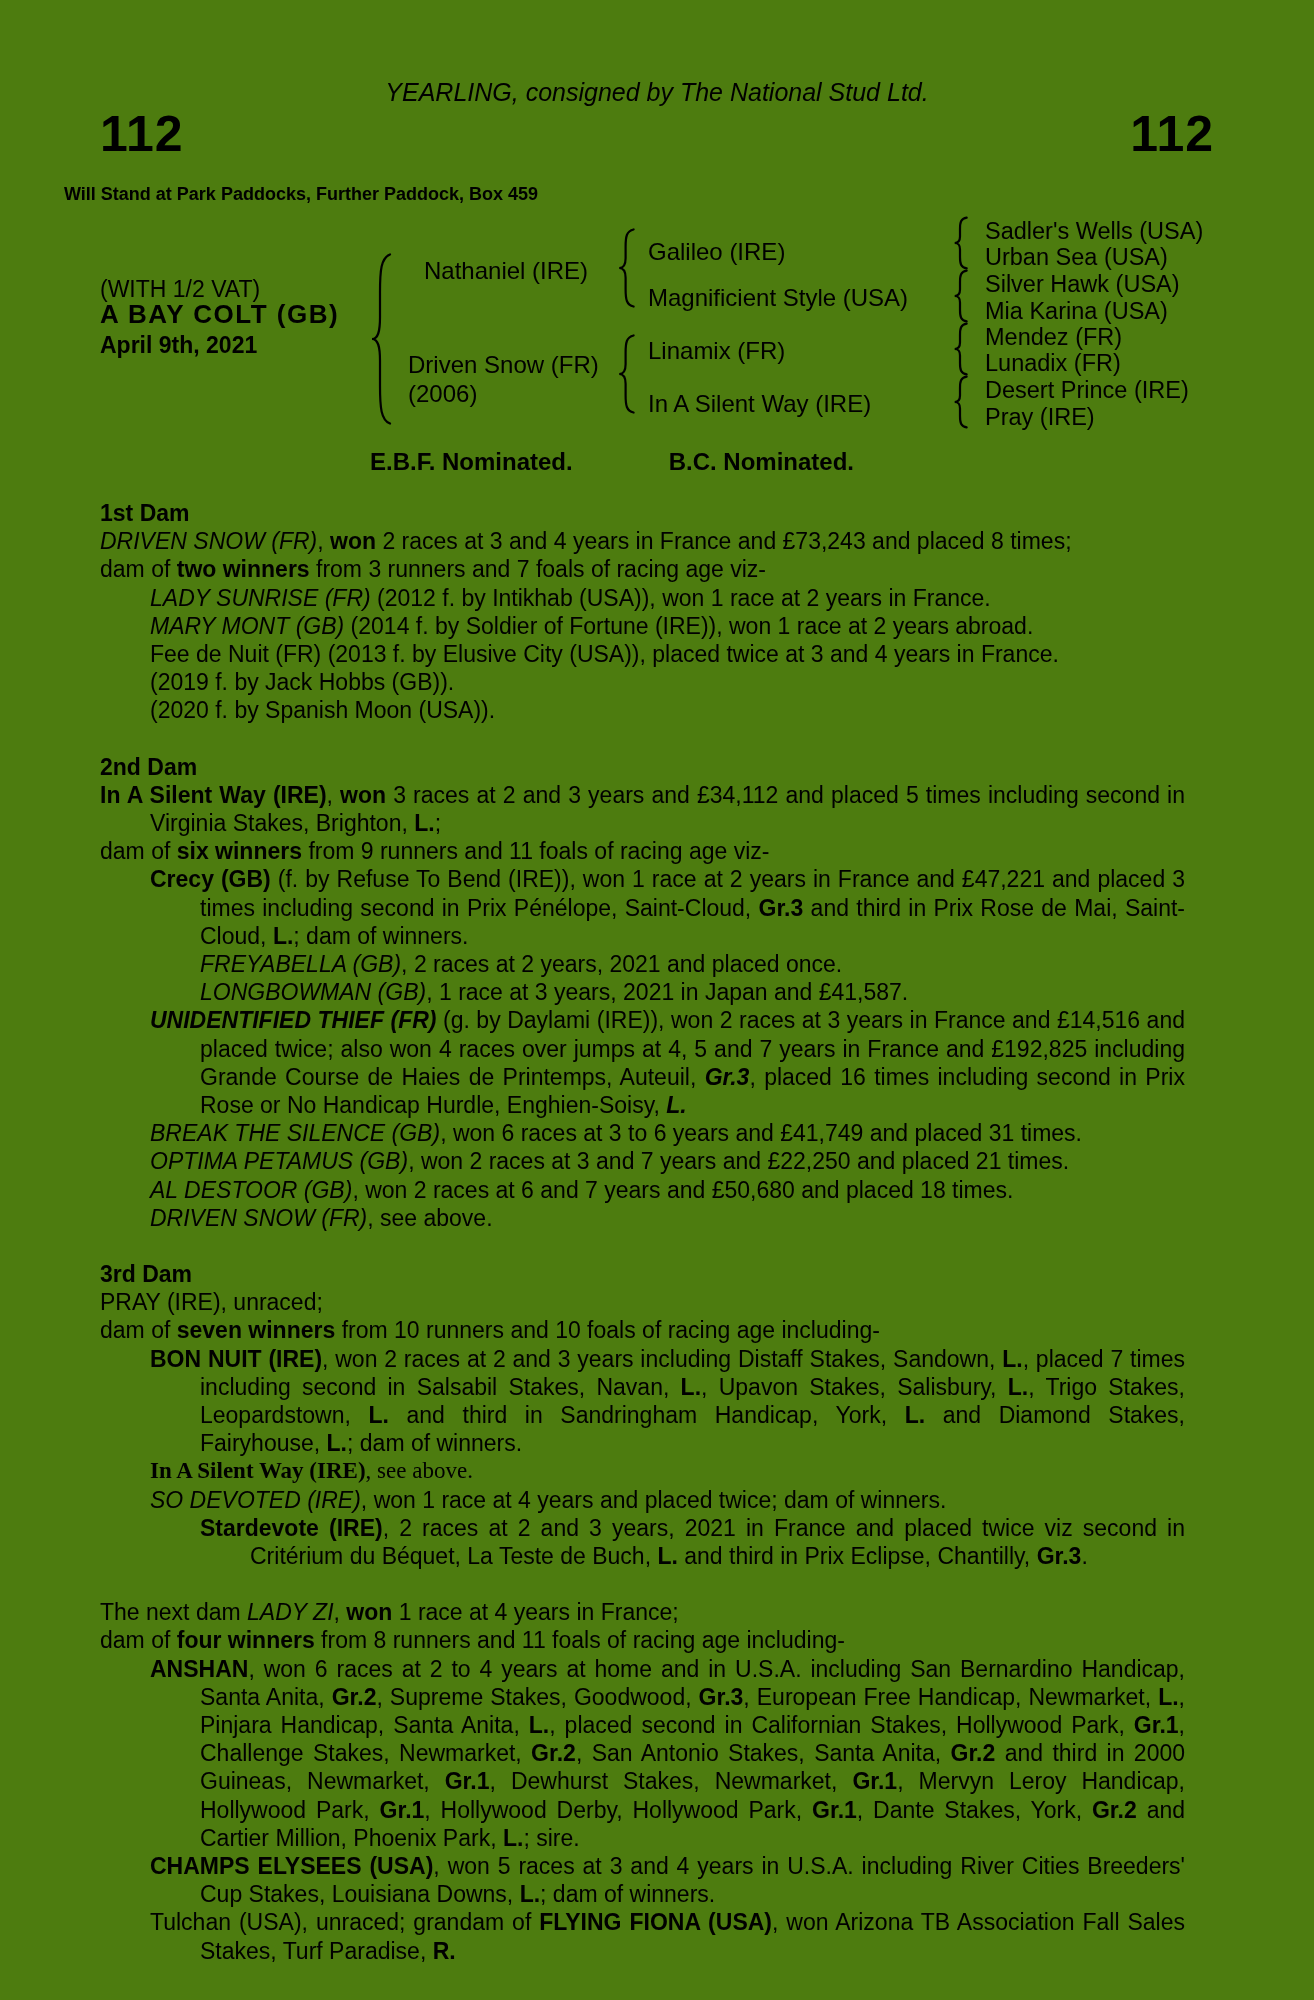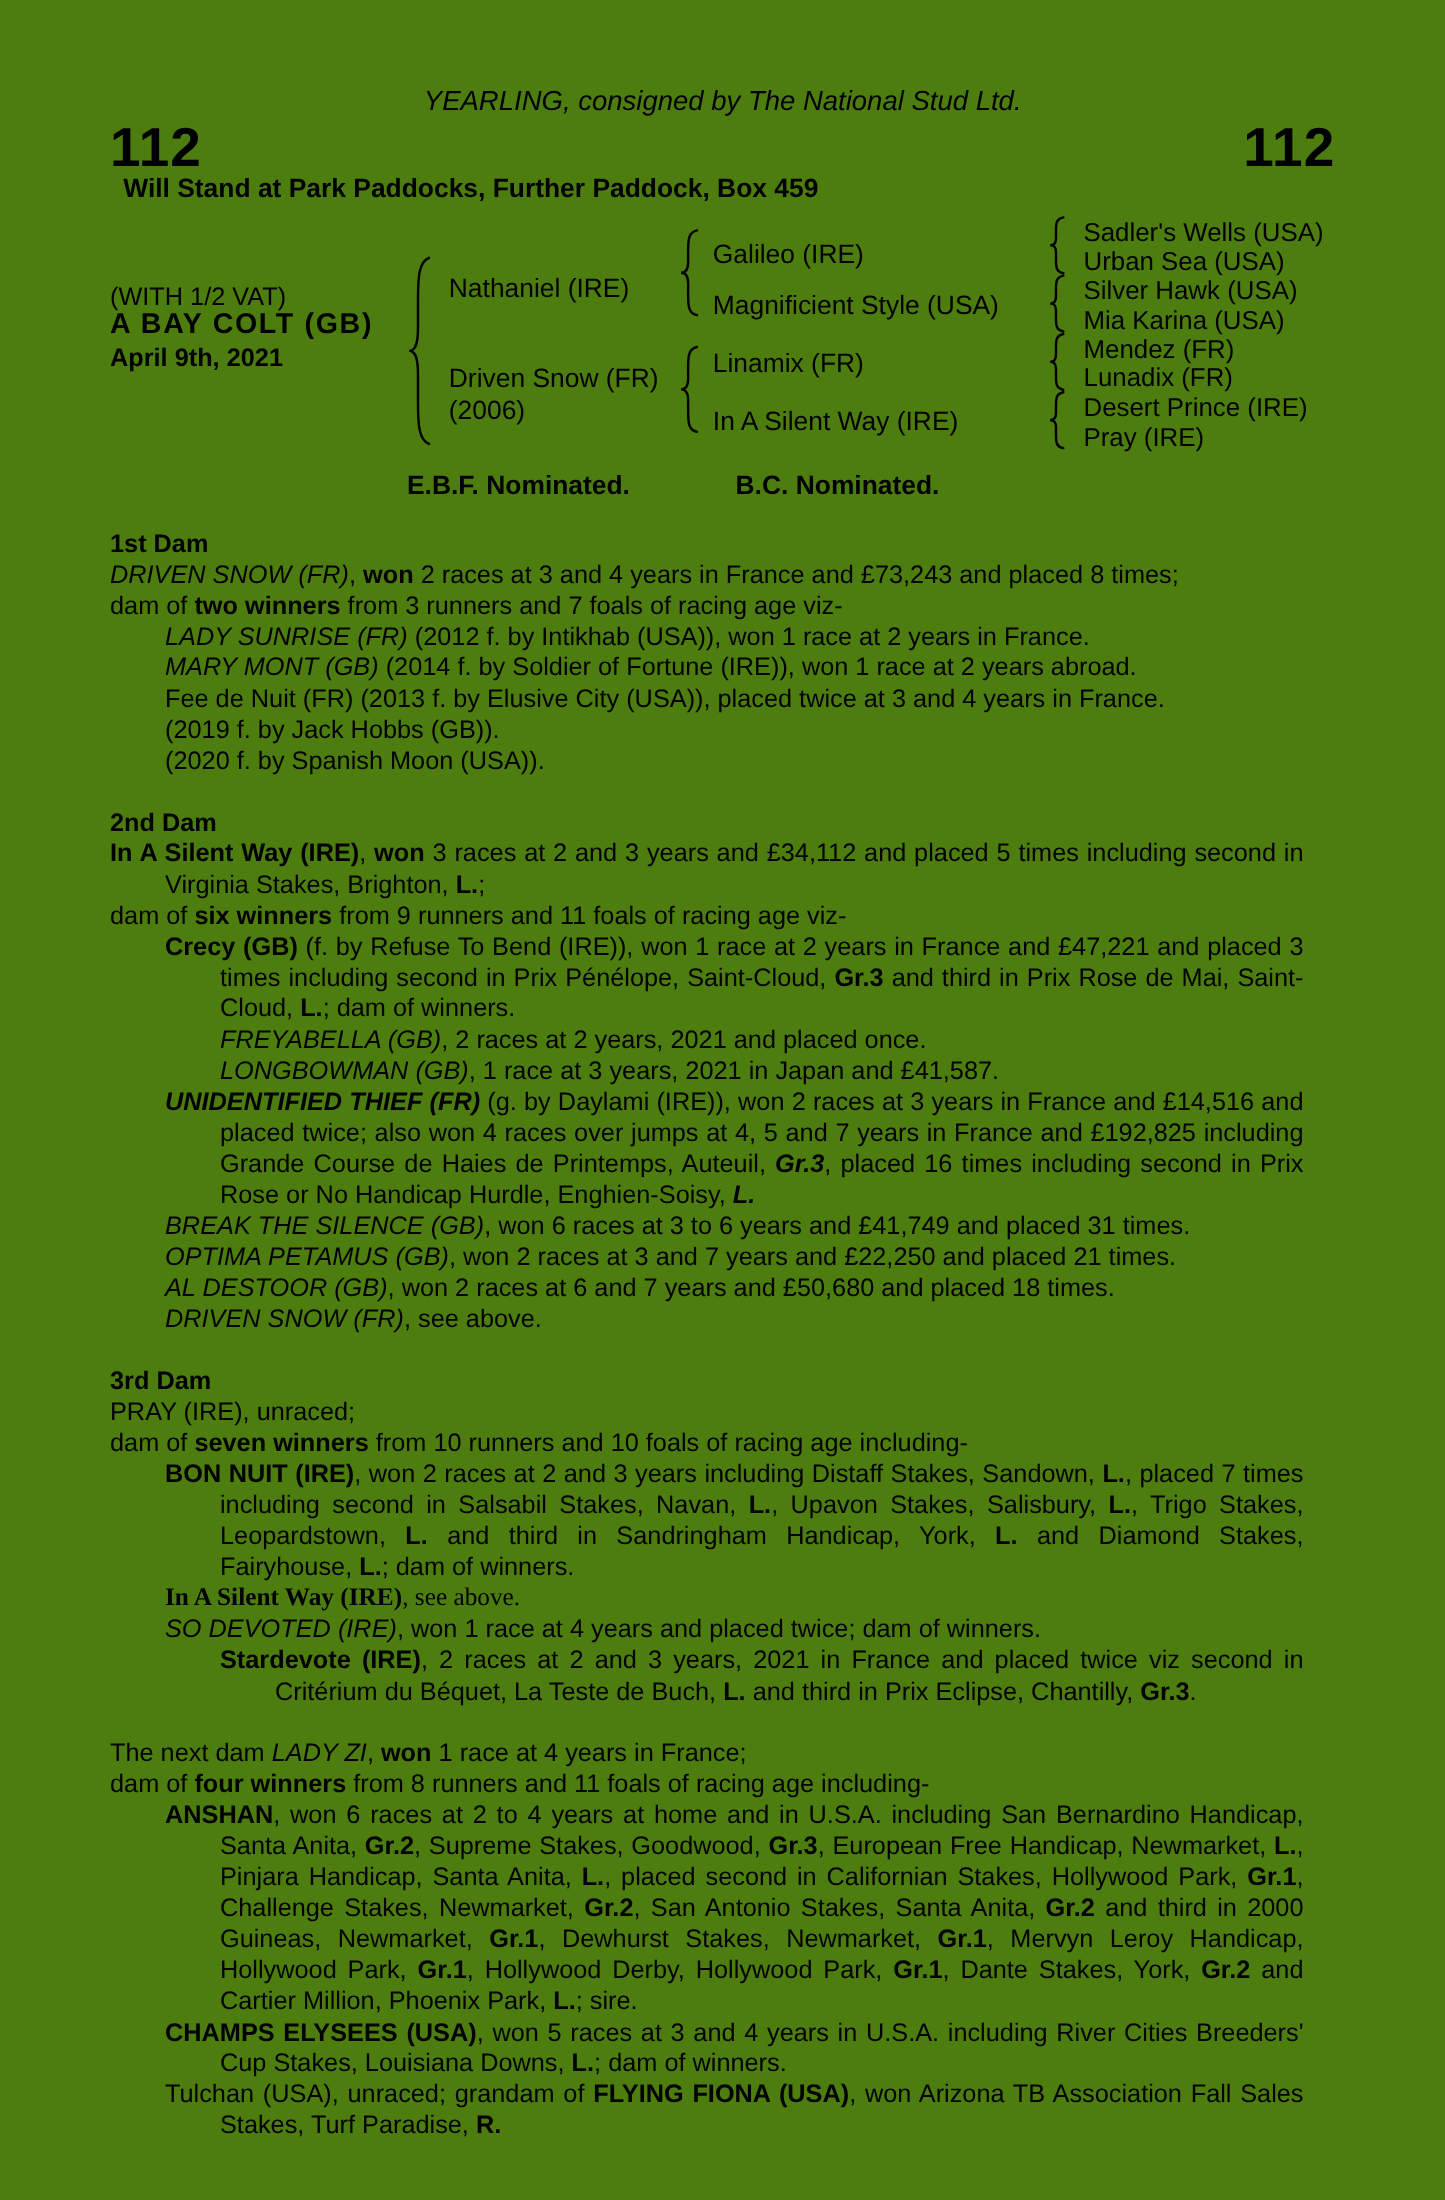--- a/index.html
+++ b/index.html
@@ -24,38 +24,38 @@
     display: flex;
     justify-content: space-between;
     padding: 0 100px;
     margin-top: 2px;
     font-size: 50px;
     font-weight: 700;
     line-height: 1;
     letter-spacing: 1px;
   }
   .stand-line {
-    padding-left: 112px;
-    margin-top: 0;
+    padding-left: 64px;
+    margin-top: 26px;
     font-weight: 700;
-    font-size: 24px;
+    font-size: 18px;
     line-height: 1.1;
   }
   .pedigree {
     position: relative;
     height: 222px;
     margin-top: 10px;
     font-size: 24px;
     line-height: 1.05;
   }
   .ped-item { position: absolute; white-space: nowrap; }
   .ped-vat   { left:100px; top:62px;  font-size:23px; }
   .ped-name  { left:100px; top:86px;  font-weight:700; font-size:26px; letter-spacing:1.5px; }
   .ped-date  { left:100px; top:118px; font-size:23px;font-weight:bold; }
-  .ped-sire  { left:408px; top:43px;margin-top:12px; }
+  .ped-sire  { left:424px; top:43px; }
   .ped-dam   { left:408px; top:137px; }
   .ped-damyr { left:408px; top:166px; }
   .ped-gp1   { left:648px; top:24px; }
   .ped-gp2   { left:648px; top:70px; }
   .ped-gp3   { left:648px; top:123px; }
   .ped-gp4   { left:648px; top:176px; }
   .ped-gg    { left:985px; font-size:23.5px; }
   .brace { position:absolute; overflow:visible; }
   .nominations {
     display: flex;

